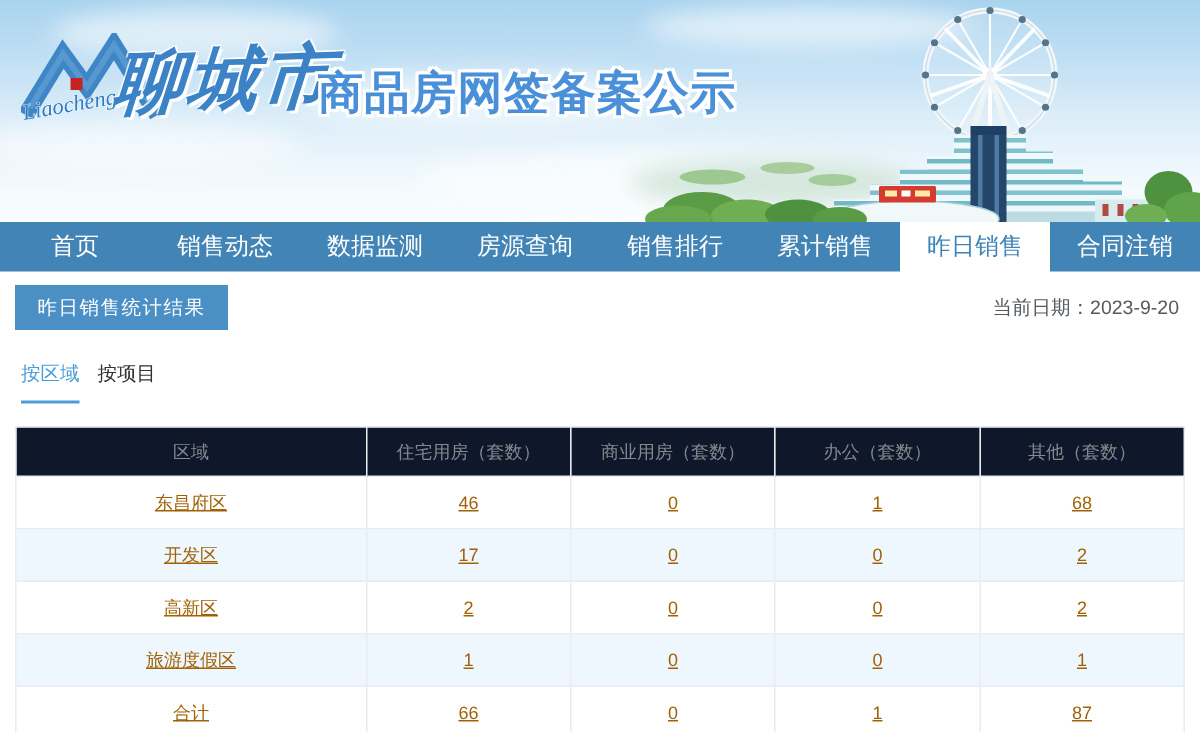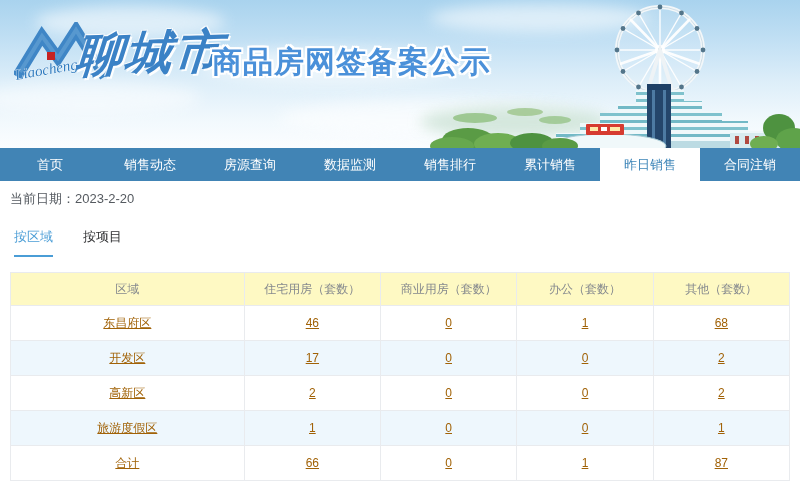--- a/index.html
+++ b/index.html
@@ -45,21 +45,21 @@
     background: #4184b5;
     display: flex;
     z-index: 5;
   }
   .nav-item {
     flex: 1;
     height: 33px;
     line-height: 33px;
     text-align: center;
     color: #ffffff;
-    font-size: 13px;
+    font-size: 16px;
     cursor: pointer;
     white-space: nowrap;
   }
   .nav-item.active {
     background: #ffffff;
     color: #3d85b8;
     height: 38px;
     line-height: 33px;
     z-index: 6;
   }
@@ -74,21 +74,21 @@
   }
   .section-title {
     background: #4b90c5;
     color: #ffffff;
     font-size: 13px;
     padding: 6px 15px;
     letter-spacing: 1px;
   }
   .current-date { color: #555a60; font-size: 13px; padding-right: 4px; }
 
-  .tabs { margin-top: 20px; display: flex; gap: 30px; padding-left: 4px; }
+  .tabs { margin-top: 20px; display: flex; gap: 12px; padding-left: 4px; }
   .tab {
     font-size: 13px;
     color: #303133;
     padding-bottom: 9px;
     cursor: pointer;
     border-bottom: 2px solid transparent;
   }
   .tab.active { color: #4a9dd6; border-bottom-color: #4a9dd6; }
 
   table.report {
@@ -97,21 +97,21 @@
     border-collapse: collapse;
     table-layout: fixed;
   }
   table.report th, table.report td {
     border: 1px solid #e9ebee;
     text-align: center;
     font-size: 12px;
     font-weight: normal;
   }
   table.report th {
-    background: #fef9c3;
+    background: #0f172a;
     color: #85898e;
     height: 33px;
   }
   table.report td { color: #a16207; height: 35px; background: #ffffff; text-decoration: underline; }
   table.report tr.alt td { background: #eef7fd; }
   col.c-region { width: 30%; }
   col.c-num { width: 17.5%; }
 </style>
 </head>
 <body>
@@ -233,31 +233,32 @@
     </svg>
   </div>
 
   <div class="city-name">聊城市</div>
   <div class="site-title">商品房网签备案公示</div>
 </div>
 
 <div class="nav">
   <div class="nav-item">首页</div>
   <div class="nav-item">销售动态</div>
+  <div class="nav-item">数据监测</div>
   <div class="nav-item">房源查询</div>
-  <div class="nav-item">数据监测</div>
   <div class="nav-item">销售排行</div>
   <div class="nav-item">累计销售</div>
   <div class="nav-item active">昨日销售</div>
   <div class="nav-item">合同注销</div>
 </div>
 
 <div class="content">
   <div class="title-row">
-    <div class="current-date">当前日期：2023-2-20</div>
+    <div class="section-title">昨日销售统计结果</div>
+    <div class="current-date">当前日期：2023-9-20</div>
   </div>
 
   <div class="tabs">
     <div class="tab active">按区域</div>
     <div class="tab">按项目</div>
   </div>
 
   <table class="report">
     <colgroup>
       <col class="c-region">

